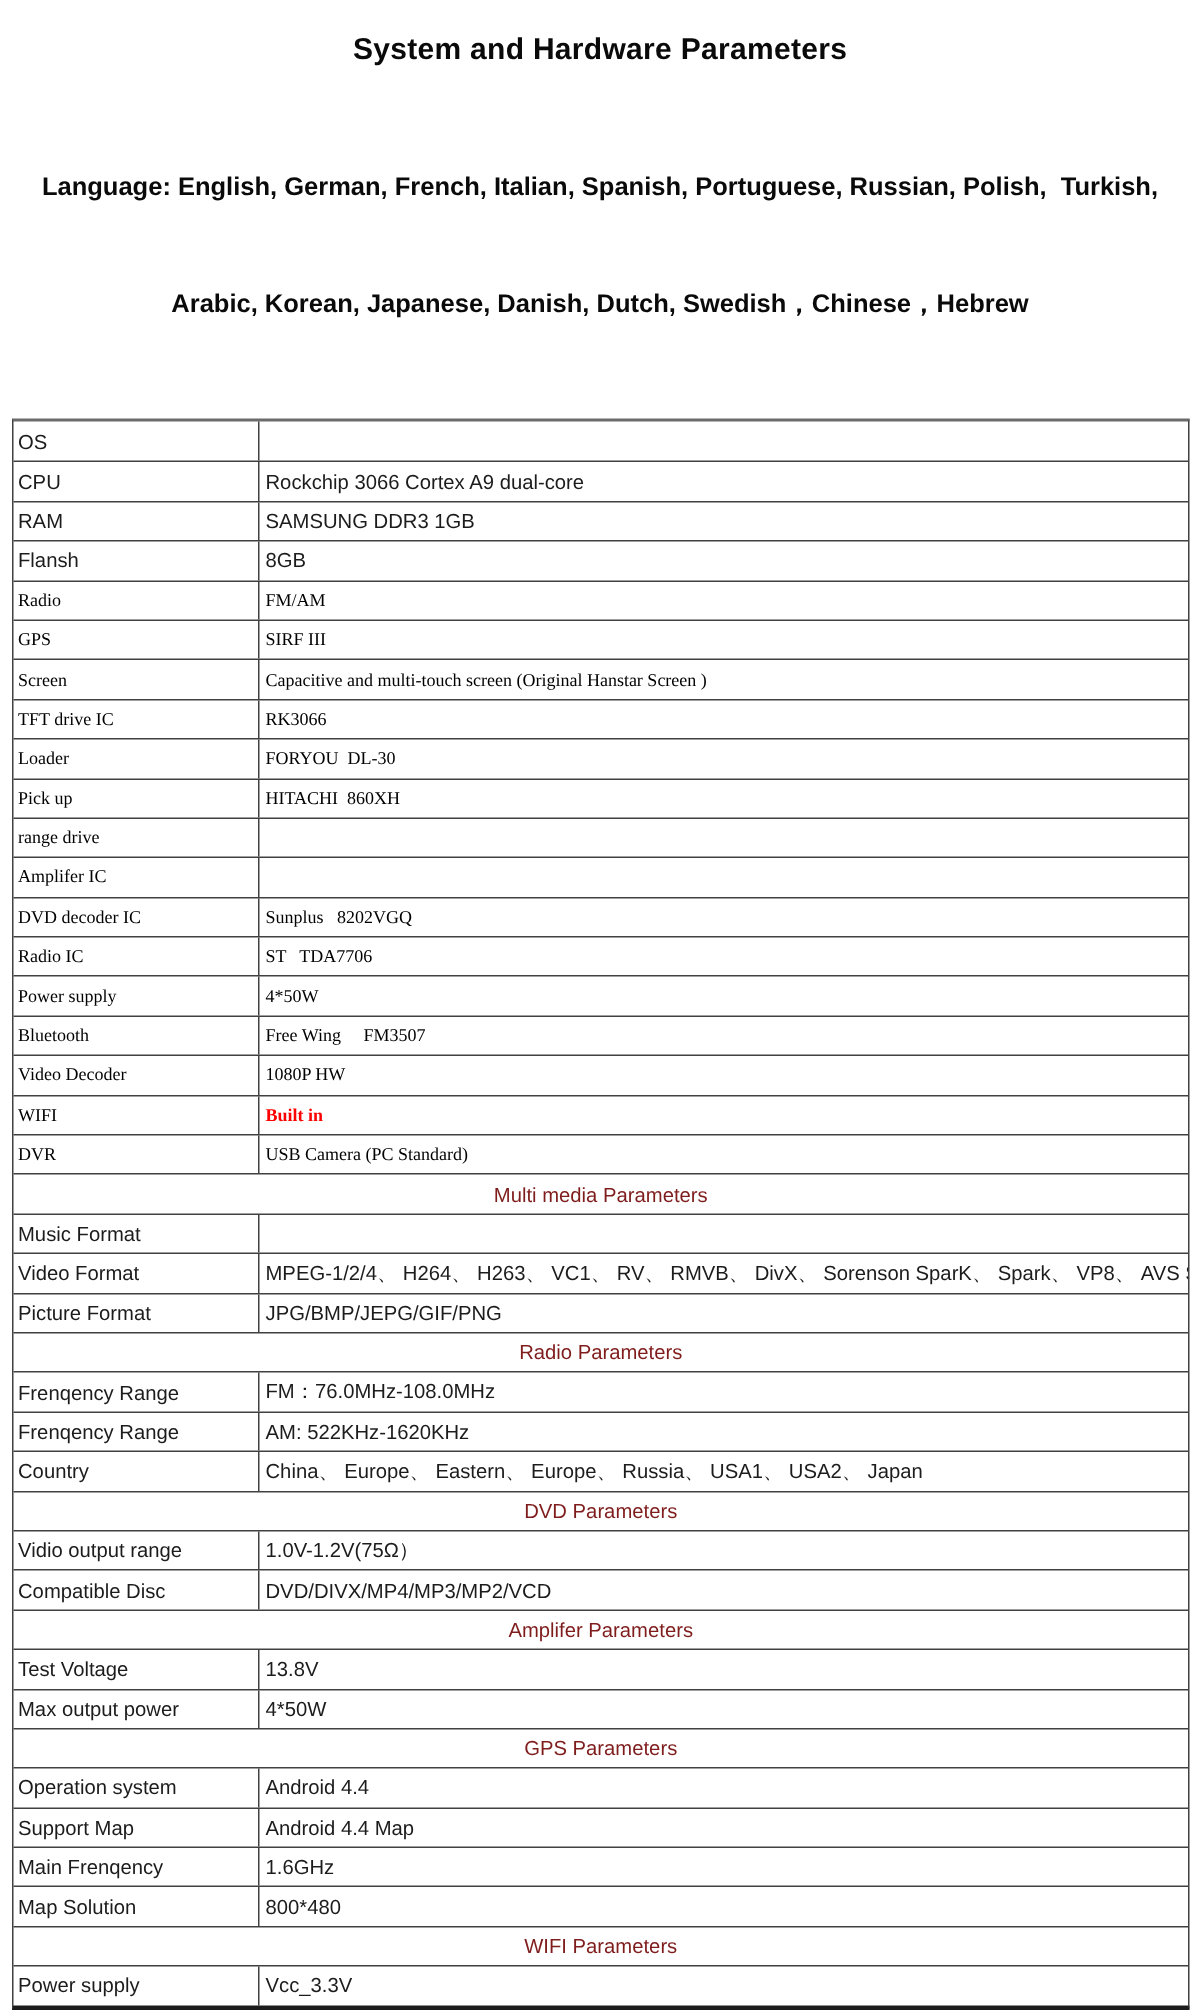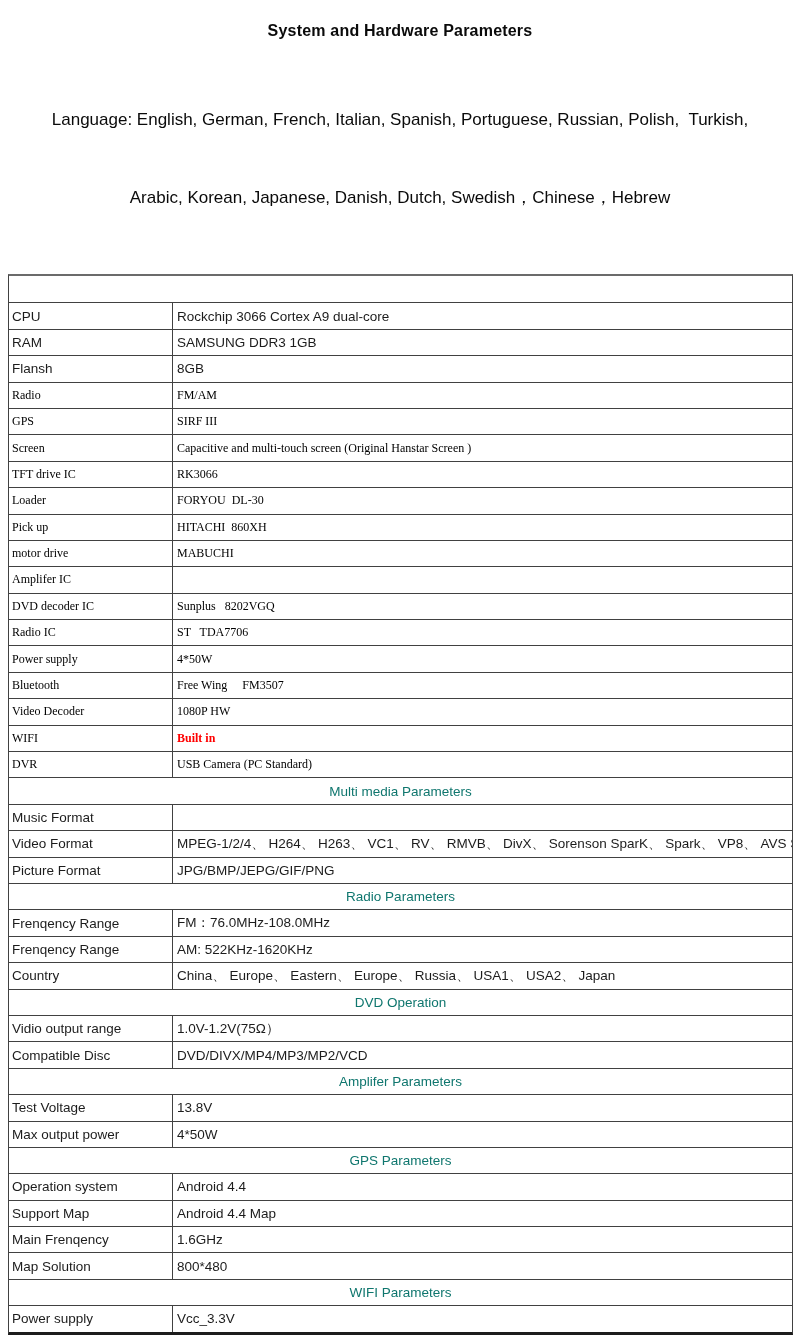--- a/index.html
+++ b/index.html
@@ -12,33 +12,34 @@
     color: #111111;
     overflow: hidden;
   }
   .page {
     width: 800px;
     height: 1340px;
     position: relative;
   }
   .title {
     text-align: center;
-    font-size: 16px;
+    font-size: 20px;
     font-weight: bold;
     padding-top: 22px;
     letter-spacing: 0.2px;
     color: #0a0a0a;
   }
   .lang-block {
     margin-top: 15px;
     text-align: center;
     font-size: 17px;
     line-height: 26px;
     color: #0a0a0a;
     white-space: pre;
+    font-weight: bold;
   }
   .spec-table {
     margin: 11px 0 0 8px;
     width: 785px;
     border: 1px solid #414141;
     border-top: 2px solid #6b6b6b;
     border-bottom: 3px solid #1c1c1c;
     box-sizing: border-box;
     background: #ffffff;
   }
@@ -69,36 +70,37 @@
     white-space: pre;
     overflow: hidden;
   }
   .section-row {
     justify-content: center;
     align-items: center;
   }
   .section-title {
     font-family: "Liberation Sans", sans-serif;
     font-size: 13.5px;
-    color: #0f766e;
+    color: #7f1d1d;
   }
   .font-sans { font-family: "Liberation Sans", sans-serif; font-size: 13.5px; color: #1c1c1c; }
   .font-serif { font-family: "Liberation Serif", serif; font-size: 12px; color: #000000; }
 </style>
 </head>
 <body>
 
 <div class="page">
   <div class="title">System and Hardware Parameters</div>
   <div class="lang-block">
     <div>Language: English, German, French, Italian, Spanish, Portuguese, Russian, Polish,  Turkish,</div>
     <div>Arabic, Korean, Japanese, Danish, Dutch, Swedish，Chinese，Hebrew</div>
   </div>
   <div class="spec-table">
       <div class="row font-sans">
+        <div class="cell-label">OS</div>
       </div>
       <div class="row font-sans">
         <div class="cell-label">CPU</div>
         <div class="cell-value">Rockchip 3066 Cortex A9 dual-core</div>
       </div>
       <div class="row font-sans">
         <div class="cell-label">RAM</div>
         <div class="cell-value">SAMSUNG DDR3 1GB</div>
       </div>
       <div class="row font-sans">
@@ -123,22 +125,21 @@
       </div>
       <div class="row font-serif">
         <div class="cell-label">Loader</div>
         <div class="cell-value">FORYOU  DL-30</div>
       </div>
       <div class="row font-serif">
         <div class="cell-label">Pick up</div>
         <div class="cell-value">HITACHI  860XH</div>
       </div>
       <div class="row font-serif">
-        <div class="cell-label">motor drive</div>
-        <div class="cell-value">MABUCHI</div>
+        <div class="cell-label">range drive</div>
       </div>
       <div class="row font-serif">
         <div class="cell-label">Amplifer IC</div>
       </div>
       <div class="row font-serif">
         <div class="cell-label">DVD decoder IC</div>
         <div class="cell-value">Sunplus   8202VGQ</div>
       </div>
       <div class="row font-serif">
         <div class="cell-label">Radio IC</div>
@@ -187,21 +188,21 @@
       </div>
       <div class="row font-sans">
         <div class="cell-label">Frenqency Range</div>
         <div class="cell-value">AM: 522KHz-1620KHz</div>
       </div>
       <div class="row font-sans">
         <div class="cell-label">Country</div>
         <div class="cell-value">China、 Europe、 Eastern、 Europe、 Russia、 USA1、 USA2、 Japan</div>
       </div>
       <div class="row section-row">
-        <div class="section-title">DVD Operation</div>
+        <div class="section-title">DVD Parameters</div>
       </div>
       <div class="row font-sans">
         <div class="cell-label">Vidio output range</div>
         <div class="cell-value">1.0V-1.2V(75Ω）</div>
       </div>
       <div class="row font-sans">
         <div class="cell-label">Compatible Disc</div>
         <div class="cell-value">DVD/DIVX/MP4/MP3/MP2/VCD</div>
       </div>
       <div class="row section-row">

